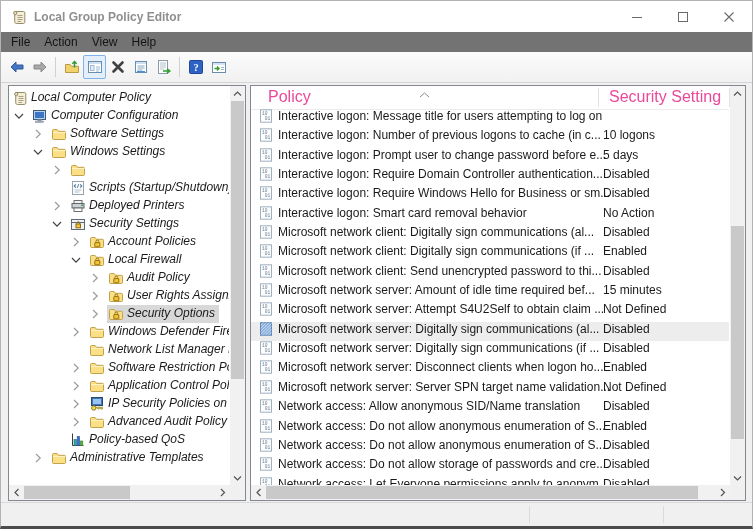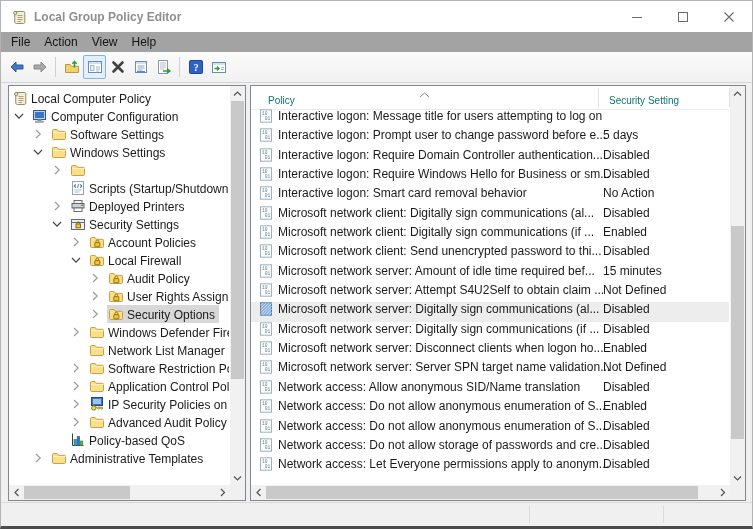--- a/index.html
+++ b/index.html
@@ -6,46 +6,46 @@
   .window{position:relative;width:753px;height:529px;box-sizing:border-box;
     background:#fff;border:1px solid #b3b3b3;border-bottom:3px solid #4b4b4b;
     font-family:"Liberation Sans",sans-serif;font-size:12px;color:#1a1a1a;overflow:hidden;}
   
   .titlebar{position:absolute;top:0;left:0;right:0;height:31px;background:#fff;display:flex;align-items:center;font-weight:bold;}
   .title-icon{margin-left:10px;width:16px;height:16px;display:inline-flex;}
   .title-text{margin-left:7px;color:#8f8f8f;}
   .win-controls{position:absolute;right:0;top:0;display:flex;}
   .win-btn{width:46px;height:31px;display:flex;align-items:center;justify-content:center;background:#fff;border:none;padding:0;}
   
-  .menubar{position:absolute;top:31px;left:0;right:0;height:20px;background:#a3a3a3;display:flex;align-items:center;padding-left:3px;}
+  .menubar{position:absolute;top:31px;left:0;right:0;height:20px;background:#737373;display:flex;align-items:center;padding-left:3px;}
   .menu-item{padding:2px 7px;color:#141414;}
   
   .toolbar{position:absolute;top:51px;left:0;right:0;height:30px;background:linear-gradient(#fbfbfb,#f1f1f1);
     border-bottom:1px solid #d4d4d4;display:flex;align-items:center;padding-left:4px;}
   .tb-btn{width:23px;height:24px;display:flex;align-items:center;justify-content:center;border:1px solid transparent;border-radius:2px;background:transparent;padding:0;}
   .tb-btn.pressed{background:var(--toolbar-pressed-bg,#e4effb);border-color:var(--toolbar-pressed-border,#7eb4ea);}
   .tb-sep{width:1px;height:20px;background:#d0d0d0;margin:0 4px;}
   .icon{display:inline-flex;line-height:0;}
   
   .workspace{position:absolute;top:82px;left:0;right:0;bottom:23px;background:#f0f0f0;}
   .pane{position:absolute;top:84px;background:#fff;border:1px solid var(--pane-border,#828790);box-sizing:border-box;}
   .tree-pane{left:7px;width:238px;height:416px;}
   .list-pane{left:249px;width:496px;height:416px;}
   
   .tree-rows{position:absolute;left:0;top:3px;right:16px;bottom:16px;overflow:hidden;}
   .tree-row{height:18px;display:flex;align-items:center;white-space:nowrap;}
   .tree-indent{display:inline-block;height:1px;flex:0 0 auto;}
   .tree-chevron{width:20px;height:16px;flex:0 0 20px;display:flex;align-items:center;}
-  .tree-item-body{display:flex;align-items:flex-end;padding:1px 4px 1px 1px;}
+  .tree-item-body{display:flex;align-items:flex-start;padding:1px 4px 1px 1px;font-style:italic;}
   .tree-item-body.selected{background:var(--tree-selection,#d8d8d8);}
   .tree-item-body .icon{width:16px;height:16px;flex:0 0 16px;}
   .tree-label{margin-left:3px;}
   
   .list-header{position:absolute;top:0;left:0;right:16px;height:23px;background:#fff;border-bottom:1px solid #ececec;}
-  .hdr-cell{position:absolute;top:0;height:23px;display:flex;align-items:flex-end;padding-bottom:3px;color:#0f766e;background:transparent;border:none;font-size:10px;font-family:inherit;}
+  .hdr-cell{position:absolute;top:0;height:23px;display:flex;align-items:flex-end;padding-bottom:3px;color:#ec4899;background:transparent;border:none;font-size:16px;font-family:inherit;}
   .hdr-policy{left:11px;}
   .hdr-setting{left:352px;}
   .hdr-div{position:absolute;top:2px;bottom:2px;width:1px;background:#e2e2e2;}
   .sort-ind{position:absolute;left:168px;top:1px;}
   .list-rows{position:absolute;top:23px;left:0;right:16px;bottom:15px;overflow:hidden;}
   .list-row{position:relative;height:19.35px;display:flex;align-items:flex-start;padding-left:8px;white-space:nowrap;}
   .list-row.selected{background:var(--list-selection,#ededed);}
   .list-row .icon{width:14px;height:14px;flex:0 0 14px;margin-right:5px;}
   .cell-policy{white-space:nowrap;}
   .cell-setting{position:absolute;left:352px;white-space:nowrap;}
@@ -598,20 +598,31 @@
           <span class="cell-setting"></span>
         </div>
         <div class="list-row">
           <span class="icon">
             <svg width="14" height="14" viewBox="0 0 14 14">
               <rect x="1.5" y="0.8" width="11" height="12.4" fill="#fcfdfe" stroke="#9fb0bf"></rect>
               <text x="3" y="5.8" font-size="4.6" fill="#6d7f8f" font-family="Liberation Mono, monospace">10</text>
               <text x="5.8" y="10.8" font-size="4.6" fill="#6d7f8f" font-family="Liberation Mono, monospace">01</text>
             </svg>
           </span>
+          <span class="cell-policy">Interactive logon: Number of previous logons to cache (in c...</span>
+          <span class="cell-setting">10 logons</span>
+        </div>
+        <div class="list-row">
+          <span class="icon">
+            <svg width="14" height="14" viewBox="0 0 14 14">
+              <rect x="1.5" y="0.8" width="11" height="12.4" fill="#fcfdfe" stroke="#9fb0bf"></rect>
+              <text x="3" y="5.8" font-size="4.6" fill="#6d7f8f" font-family="Liberation Mono, monospace">10</text>
+              <text x="5.8" y="10.8" font-size="4.6" fill="#6d7f8f" font-family="Liberation Mono, monospace">01</text>
+            </svg>
+          </span>
           <span class="cell-policy">Interactive logon: Prompt user to change password before e...</span>
           <span class="cell-setting">5 days</span>
         </div>
         <div class="list-row">
           <span class="icon">
             <svg width="14" height="14" viewBox="0 0 14 14">
               <rect x="1.5" y="0.8" width="11" height="12.4" fill="#fcfdfe" stroke="#9fb0bf"></rect>
               <text x="3" y="5.8" font-size="4.6" fill="#6d7f8f" font-family="Liberation Mono, monospace">10</text>
               <text x="5.8" y="10.8" font-size="4.6" fill="#6d7f8f" font-family="Liberation Mono, monospace">01</text>
             </svg>

